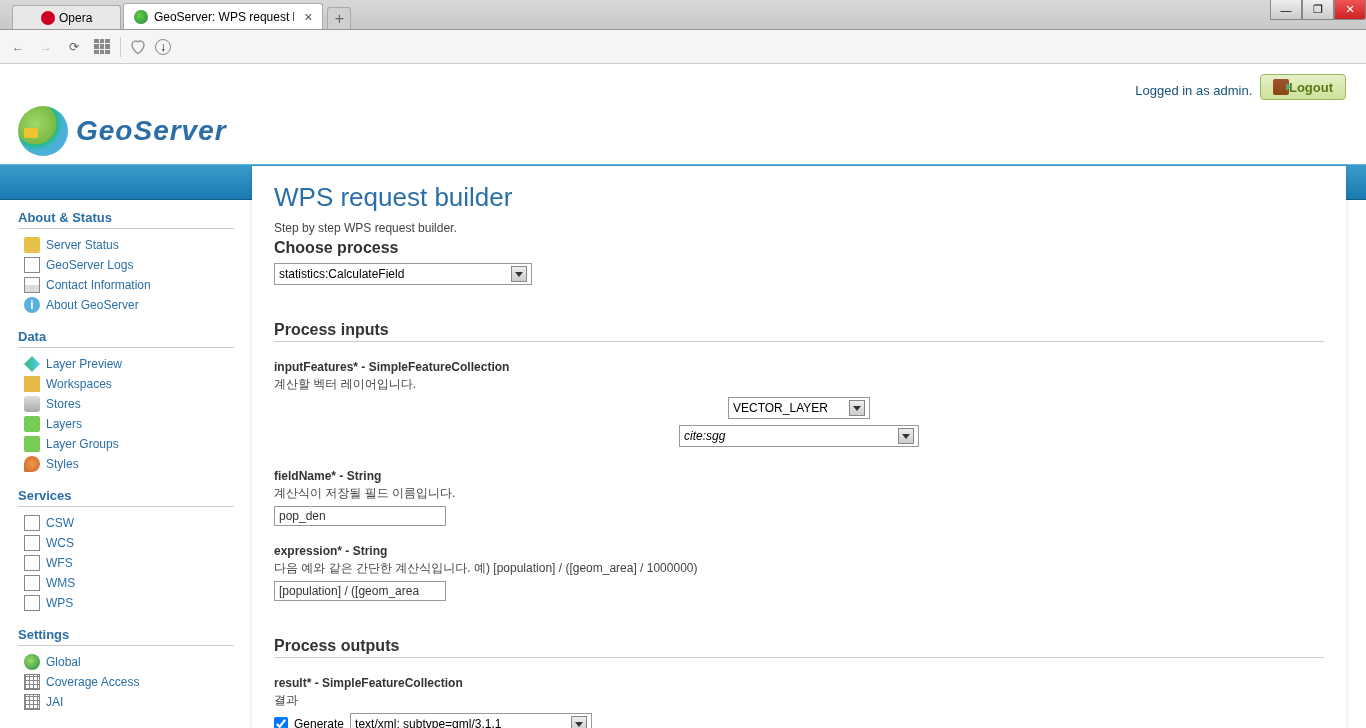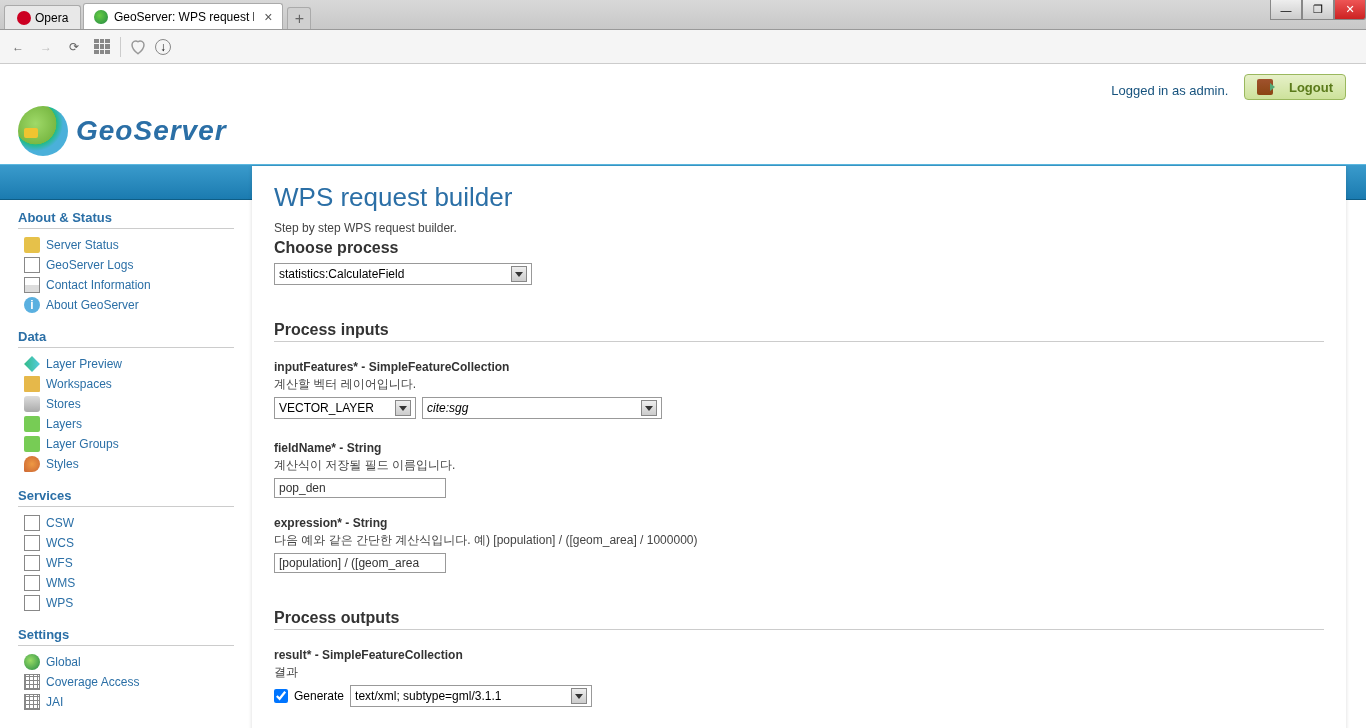--- a/index.html
+++ b/index.html
@@ -1,20 +1,20 @@
 <!DOCTYPE html>
 <html><head>
 <meta charset="utf-8">
 <style>
 * { margin: 0; padding: 0; box-sizing: border-box; }
 body { font-family: Arial, sans-serif; font-size: 12px; background: #fff; width: 1366px; height: 728px; overflow: hidden; }
 
 
 .browser-chrome { background: linear-gradient(#d8d8d8, #c8c8c8); height: 30px; display: flex; align-items: flex-end; border-bottom: 1px solid #999; }
-.tab-opera { background: #e8e8e8; border: 1px solid #aaa; border-bottom: none; padding: 4px 12px; margin-left: 4px; border-radius: 3px 3px 0 0; display: flex; align-items: center; gap: 4px; height: 24px; justify-content: space-between; }
+.tab-opera { background: #e8e8e8; border: 1px solid #aaa; border-bottom: none; padding: 4px 28px; margin-left: 12px; border-radius: 3px 3px 0 0; display: flex; align-items: center; gap: 4px; height: 24px; justify-content: space-between; }
 .tab-opera .opera-icon { width: 14px; height: 14px; background: #c02; border-radius: 50%; }
 .tab-active { background: #fff; border: 1px solid #aaa; border-bottom: none; padding: 4px 10px; margin-left: 2px; border-radius: 3px 3px 0 0; display: flex; align-items: center; gap: 6px; height: 26px; max-width: 200px; }
 .tab-active .geo-icon { width: 14px; height: 14px; background: radial-gradient(circle at 40% 40%, #6c4, #284); border-radius: 50%; }
 .tab-active .close-x { color: #555; font-size: 14px; margin-left: 4px; }
 .tab-add { background: #d0d0d0; border: 1px solid #aaa; border-bottom: none; margin-left: 4px; border-radius: 3px 3px 0 0; width: 24px; height: 22px; display: flex; align-items: center; justify-content: center; font-size: 16px; color: #666; }
 .win-controls { position: absolute; top: 0; right: 0; display: flex; }
 .win-btn { width: 32px; height: 20px; display: flex; align-items: center; justify-content: center; background: linear-gradient(#eee, #ccc); border: 1px solid #888; border-top: none; font-size: 11px; }
 .win-btn.close { background: linear-gradient(#e55, #c22); color: #fff; border-radius: 0 0 3px 0; }
 
 .nav-bar { background: #f5f5f5; height: 34px; display: flex; align-items: center; padding: 0 8px; gap: 8px; border-bottom: 1px solid #ccc; }
@@ -26,21 +26,21 @@
 .url-globe { width: 14px; height: 14px; border: 1px solid #888; border-radius: 50%; }
 .url-text { color: #888; }
 .url-text .domain { color: #333; }
 .heart-icon { width: 18px; height: 18px; color: #aaa; }
 .dl-icon { width: 16px; height: 16px; border: 1px solid #888; border-radius: 50%; display: flex; align-items: center; justify-content: center; }
 
 
 .gs-page { position: relative; }
 .gs-topbar { text-align: right; padding: 10px 20px 6px; font-size: 13px; }
 .gs-topbar .login-text { color: #16527d; }
-.logout-btn { display: inline-flex; align-items: center; gap: 16px; background: linear-gradient(#e6f0c8, #cde29b); border: 1px solid #9ab85e; border-radius: 4px; padding: 4px 12px; margin-left: 12px; color: #5a7a1a; font-weight: bold; font-size: 13px; }
+.logout-btn { display: inline-flex; align-items: center; gap: 0; background: linear-gradient(#e6f0c8, #cde29b); border: 1px solid #9ab85e; border-radius: 4px; padding: 4px 12px; margin-left: 4px; color: #5a7a1a; font-weight: bold; font-size: 13px; }
 .logout-btn .door-icon { width: 16px; height: 16px; background: linear-gradient(#a0522d, #8b4513); border-radius: 2px; position: relative; }
 .logout-btn .door-icon::after { content: ''; position: absolute; right: -2px; top: 4px; width: 0; height: 0; border-top: 4px solid transparent; border-bottom: 4px solid transparent; border-left: 5px solid #5a7; }
 
 .gs-logo-row { background: #fff; padding: 0 18px 8px; display: flex; align-items: center; }
 .gs-logo { display: flex; align-items: center; gap: 8px; }
 .gs-logo .globe { width: 50px; height: 50px; border-radius: 50%; background: radial-gradient(circle at 35% 35%, #9fd968, #7ab944 45%, #2b8 46%, #4ab0da 60%); position: relative; }
 .gs-logo .globe::after { content: ''; position: absolute; top: 22px; left: 6px; width: 14px; height: 10px; background: #f0c430; border-radius: 2px; }
 .gs-logo .title { font-size: 28px; font-style: italic; font-weight: bold; color: #2b6fa6; letter-spacing: 1px; }
 
 .gs-bluebar { height: 36px; background: linear-gradient(#3a9bcc, #1b7bb0); border-top: 1px solid #5cb8e0; border-bottom: 1px solid #0e5d86; }
@@ -63,21 +63,21 @@
 .select-box { border: 1px solid #999; background: #fff; padding: 2px 4px; display: inline-flex; align-items: center; justify-content: space-between; }
 .select-box .arrow-btn { width: 16px; height: 16px; border: 1px solid #888; background: linear-gradient(#eee,#ccc); display: flex; align-items: center; justify-content: center; margin-left: 4px; }
 .select-box .arrow-btn::after { content: ''; border-left: 4px solid transparent; border-right: 4px solid transparent; border-top: 5px solid #333; }
 
 .desc-line { color: #444; margin-top: 8px; }
 .desc-line a { color: #2b6fa6; text-decoration: none; }
 .param-label { font-weight: bold; margin-top: 18px; color: #333; }
 .param-desc { color: #444; margin: 2px 0 4px; }
 .text-input { border: 1px solid #999; padding: 2px 4px; background: #fff; color: #333; }
 
-.row-inline { display: flex; gap: 6px; align-items: center; }
+.row-inline { display: flex; gap: 6px; align-items: center; flex-direction: column; }
 .gen-row { display: flex; align-items: center; gap: 6px; margin-top: 4px; }
 .gen-row input[type=checkbox] { width: 14px; height: 14px; }
 
 
 .ico.status { background: #e6c14a; border-radius: 2px; }
 .ico.file { border: 1px solid #888; background: #fff; }
 .ico.card { background: linear-gradient(#fff 50%, #ddd 50%); border: 1px solid #888; }
 .ico.info { background: #5ab0e0; border-radius: 50%; color: #fff; font-weight: bold; }
 .ico.layers { background: linear-gradient(45deg,#3b8,#5cd); transform: rotate(45deg) scale(0.7); }
 .ico.folder { background: #e6b84a; border-radius: 1px; }

